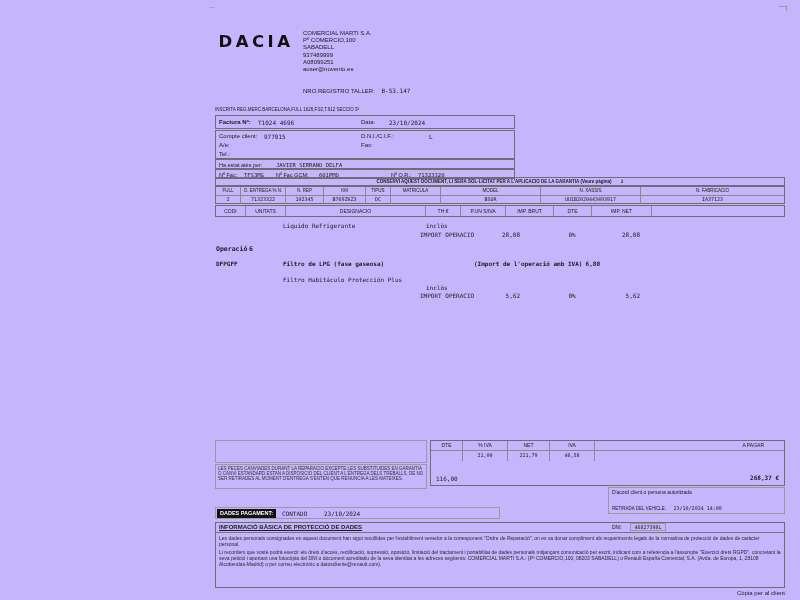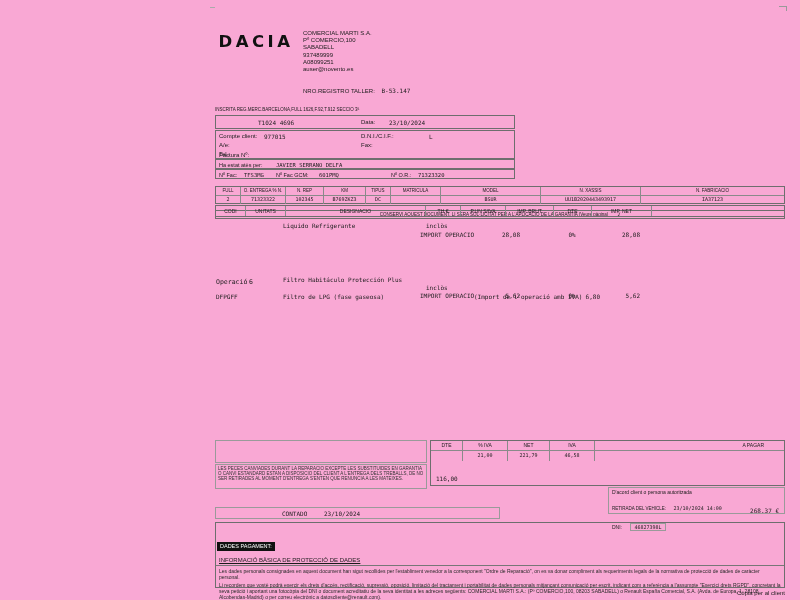--- a/index.html
+++ b/index.html
@@ -1,21 +1,21 @@
 <!DOCTYPE html>
 <html><head>
 <meta charset="utf-8">
 <style>
   * { margin:0; padding:0; box-sizing:border-box; }
   html,body { width:800px; height:600px; background:#ffffff; }
   body { font-family:"Liberation Sans", sans-serif; color:#1c1c1c; overflow:hidden; }
-  .page { position:relative; width:800px; height:600px; background:#f9a8d4; }
+  .page { position:relative; width:800px; height:600px; background:#c4b5fd; }
   .a { position:absolute; }
   .val { font-family:"DejaVu Sans Mono", monospace; }
-  .b { font-weight:normal;margin-top:33px; }
+  .b { font-weight:bold; }
   .bx { border:1px solid #6e6e6e; }
   .bxl { border:1px solid #9a9a9a; }
   .t45 { font-size:4.5px; line-height:5.2px; }
   .t5  { font-size:5px;  line-height:6px; }
   .t55 { font-size:5.5px; line-height:6.5px; }
   .t6  { font-size:6px;  line-height:7.2px; }
   .t65 { font-size:6.5px; line-height:7.8px; }
   .row { display:flex; }
   .cell { border-right:1px solid #8a8a8a; text-align:center; overflow:hidden; white-space:nowrap; }
   .row .cell:last-child { border-right:none; }

